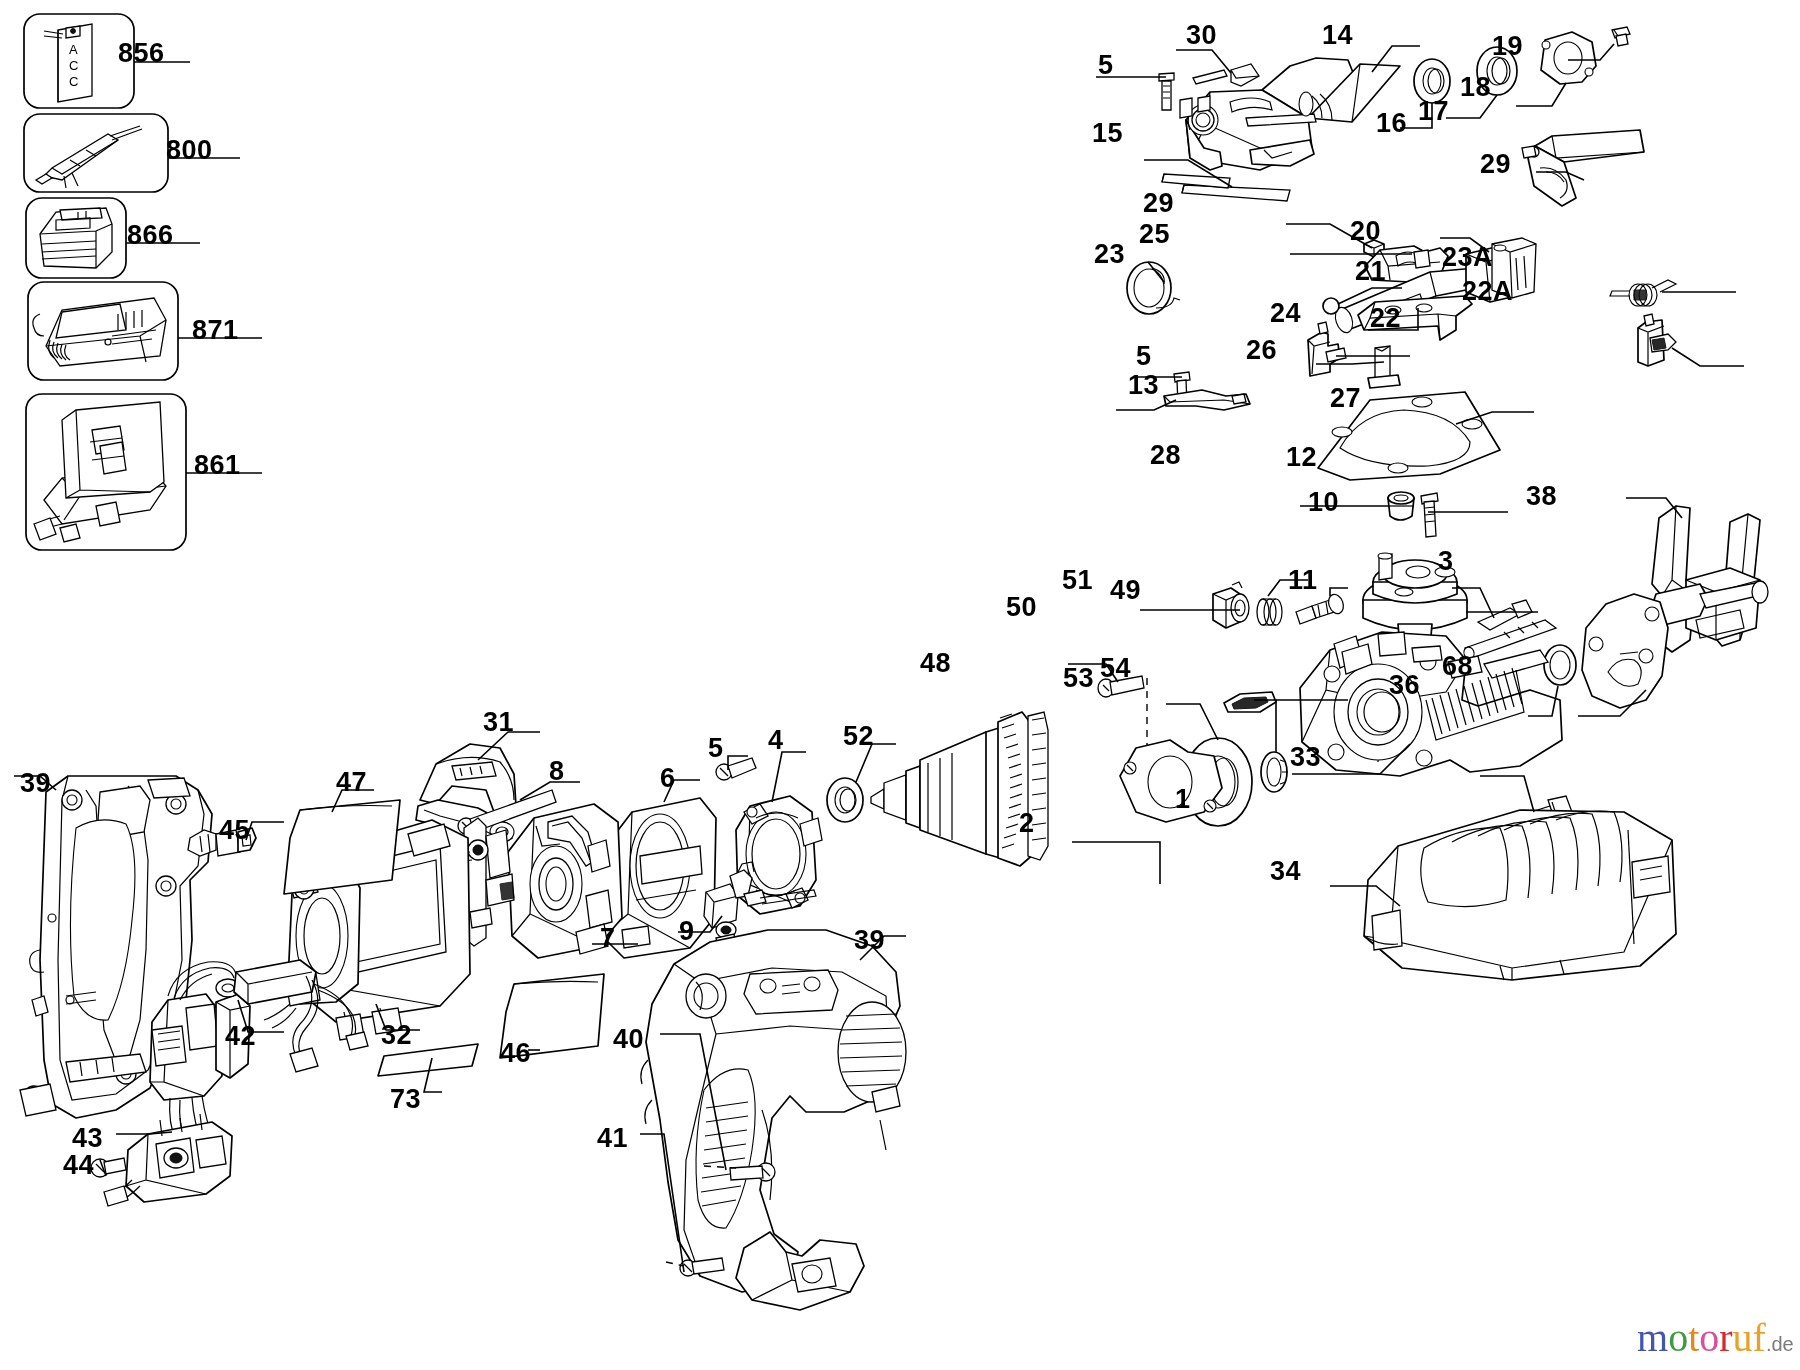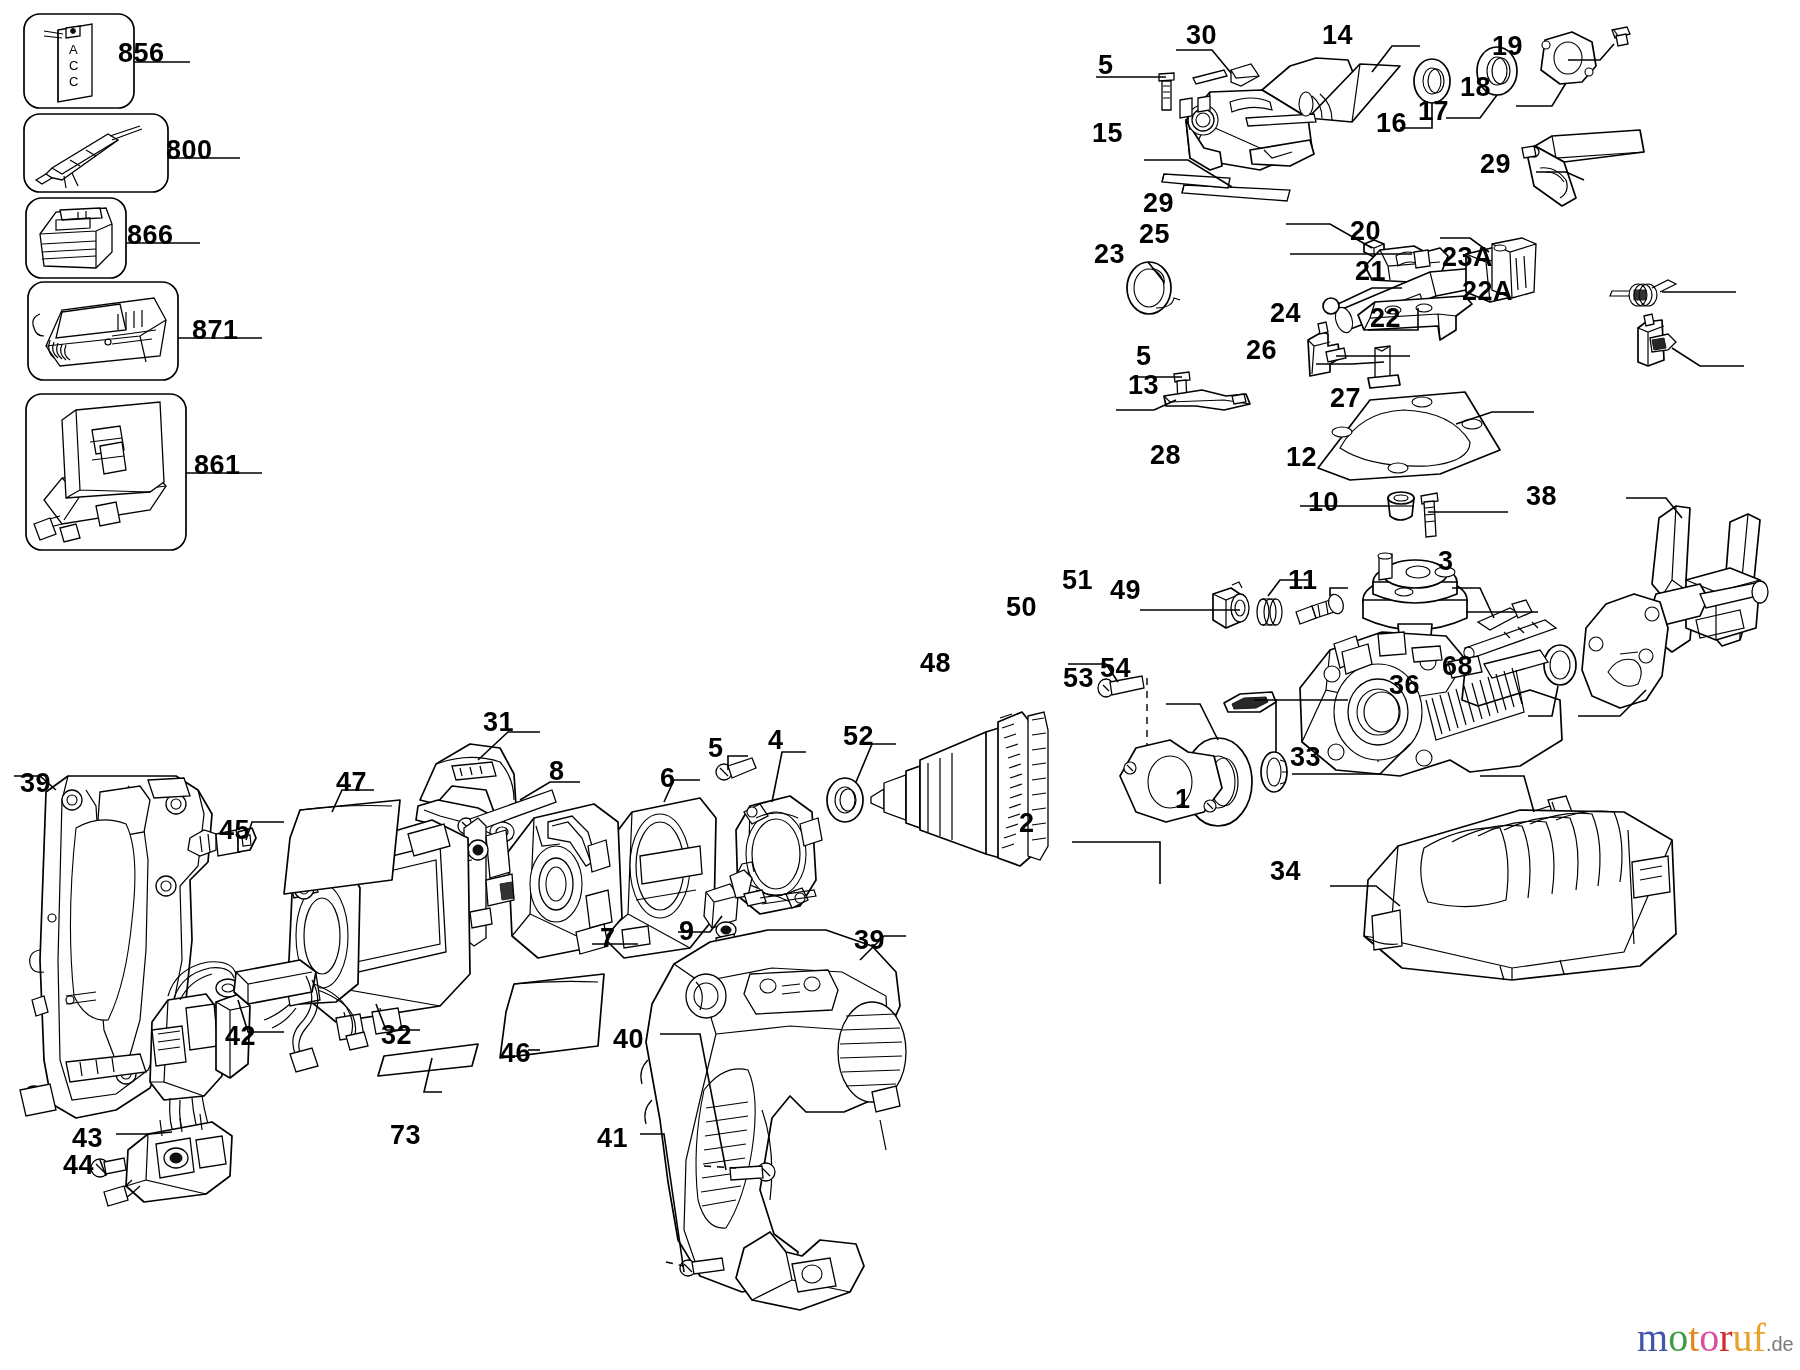--- a/index.html
+++ b/index.html
@@ -851,21 +851,21 @@
   <div class="lbl" style="left:768px;top:727px">4</div>
   <div class="lbl" style="left:660px;top:765px">6</div>
   <div class="lbl" style="left:336px;top:769px">47</div>
   <div class="lbl" style="left:20px;top:770px">39</div>
   <div class="lbl" style="left:219px;top:817px">45</div>
   <div class="lbl" style="left:600px;top:925px">7</div>
   <div class="lbl" style="left:679px;top:918px">9</div>
   <div class="lbl" style="left:225px;top:1023px">42</div>
   <div class="lbl" style="left:381px;top:1022px">32</div>
   <div class="lbl" style="left:500px;top:1040px">46</div>
-  <div class="lbl" style="left:390px;top:1122px">73</div>
+  <div class="lbl" style="left:390px;top:1086px">73</div>
   <div class="lbl" style="left:613px;top:1026px">40</div>
   <div class="lbl" style="left:854px;top:927px">39</div>
   <div class="lbl" style="left:597px;top:1125px">41</div>
   <div class="lbl" style="left:72px;top:1125px">43</div>
   <div class="lbl" style="left:63px;top:1152px">44</div>
 
   <div id="logo">
     <span style="color: rgb(68, 85, 170);">m</span><span style="color: rgb(63, 155, 63);">o</span><span style="color: rgb(224, 138, 30);">t</span><span style="color: rgb(217, 79, 158);">o</span><span style="color: rgb(211, 43, 43);">r</span><span style="color: rgb(232, 162, 42);">u</span><span style="color: rgb(232, 162, 42);">f</span><span class="de" style="color: rgb(122, 122, 122);">.de</span>
   </div>
 

